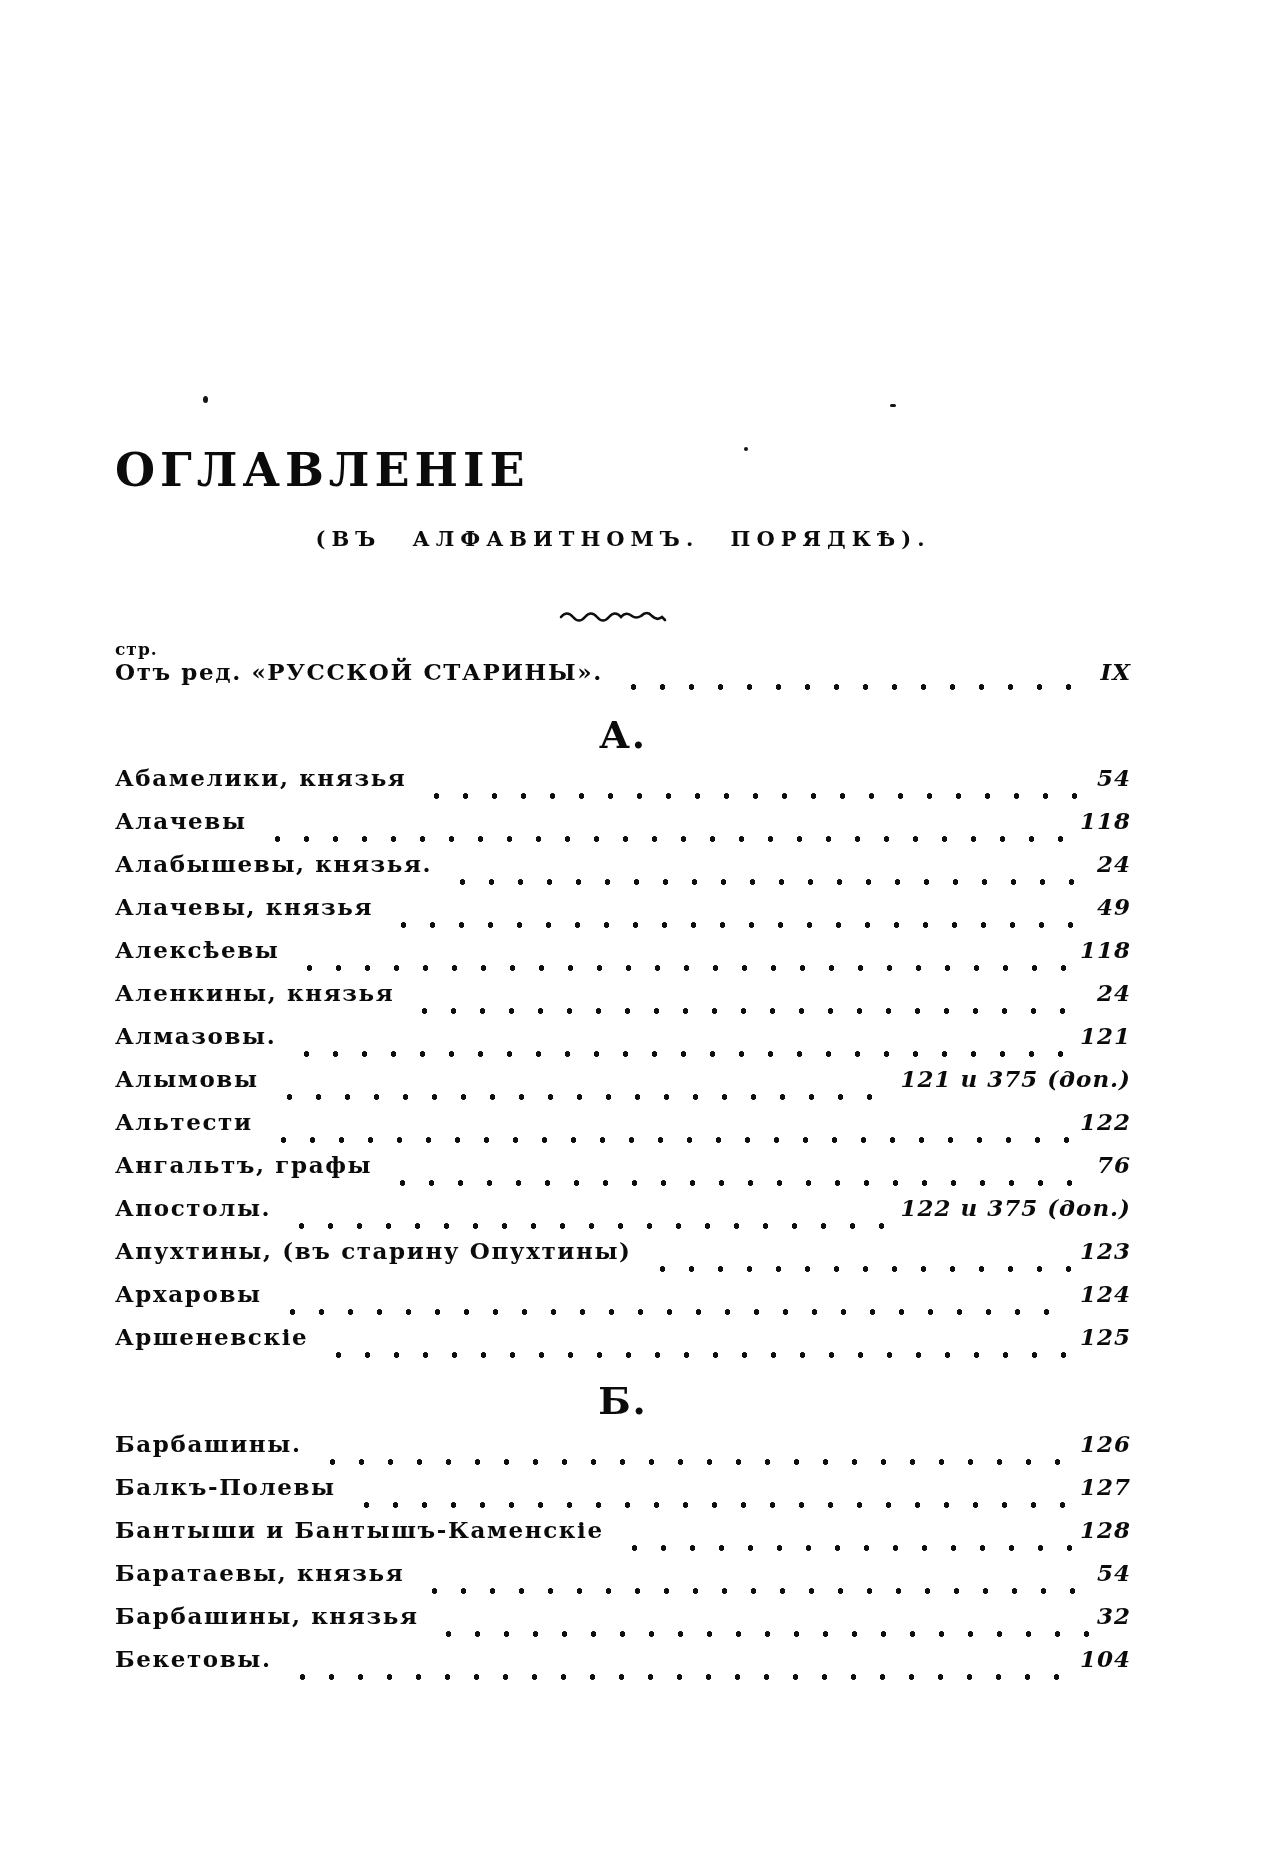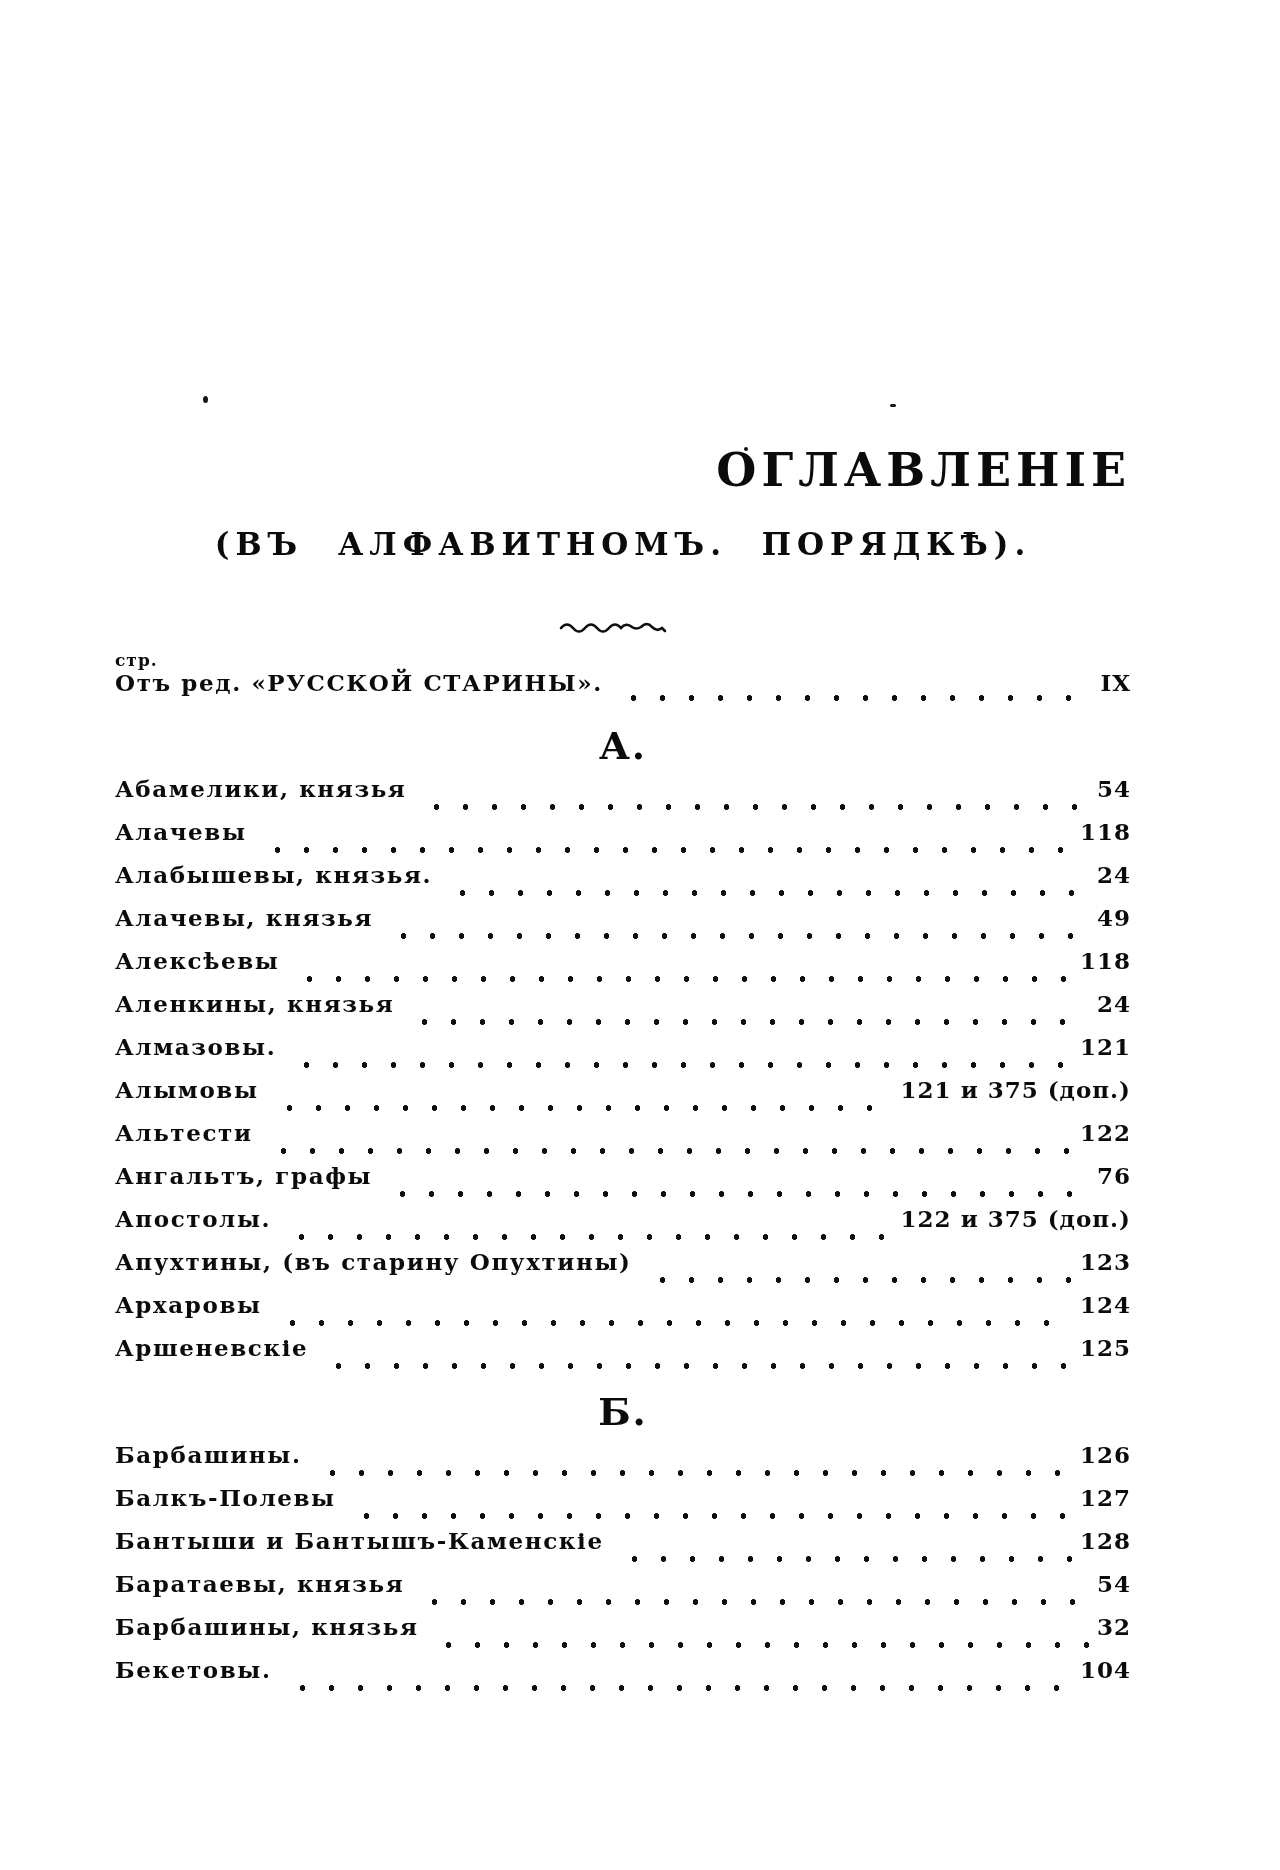--- a/index.html
+++ b/index.html
@@ -13,29 +13,29 @@
     font-weight:bold;
     overflow:hidden;
   }
   .content{
     position:absolute;
     left:115px;top:0;
     width:1016px;
   }
   .title{
     margin-top:446px;
-    text-align:right;
+    text-align:left;
     font-size:46px;
     letter-spacing:5px;
     line-height:1.05;
   }
   .subtitle{
     margin-top:32px;
     text-align:center;
-    font-size:31px;
+    font-size:21px;
     letter-spacing:6px;
     word-spacing:18px;
   }
   .squiggle-wrap{
     margin-top:58px;
     text-align:center;
     height:18px;
   }
   .col-header{
     font-size:17px;
@@ -55,21 +55,21 @@
   .row .leader{
     flex:1 1 auto;
     height:6px;
     align-self:flex-end;
     margin:0 8px 8px 14px;
     background-image:radial-gradient(circle closest-side,#0e0e0e 88%,transparent 100%);
     background-size:29px 6px;
     background-repeat:repeat-x;
     background-position:2px 0;
   }
-  .row .pagenum{flex:0 0 auto;letter-spacing:1px;}
+  .row .pagenum{flex:0 0 auto;letter-spacing:1px;font-style:italic;}
   .section-heading{
     text-align:center;
     font-size:38px;
     letter-spacing:2px;
     margin:16px 0 8px 0;
     line-height:1.1;
   }
   .front-row{height:40px;}
   .speck{
     position:absolute;

